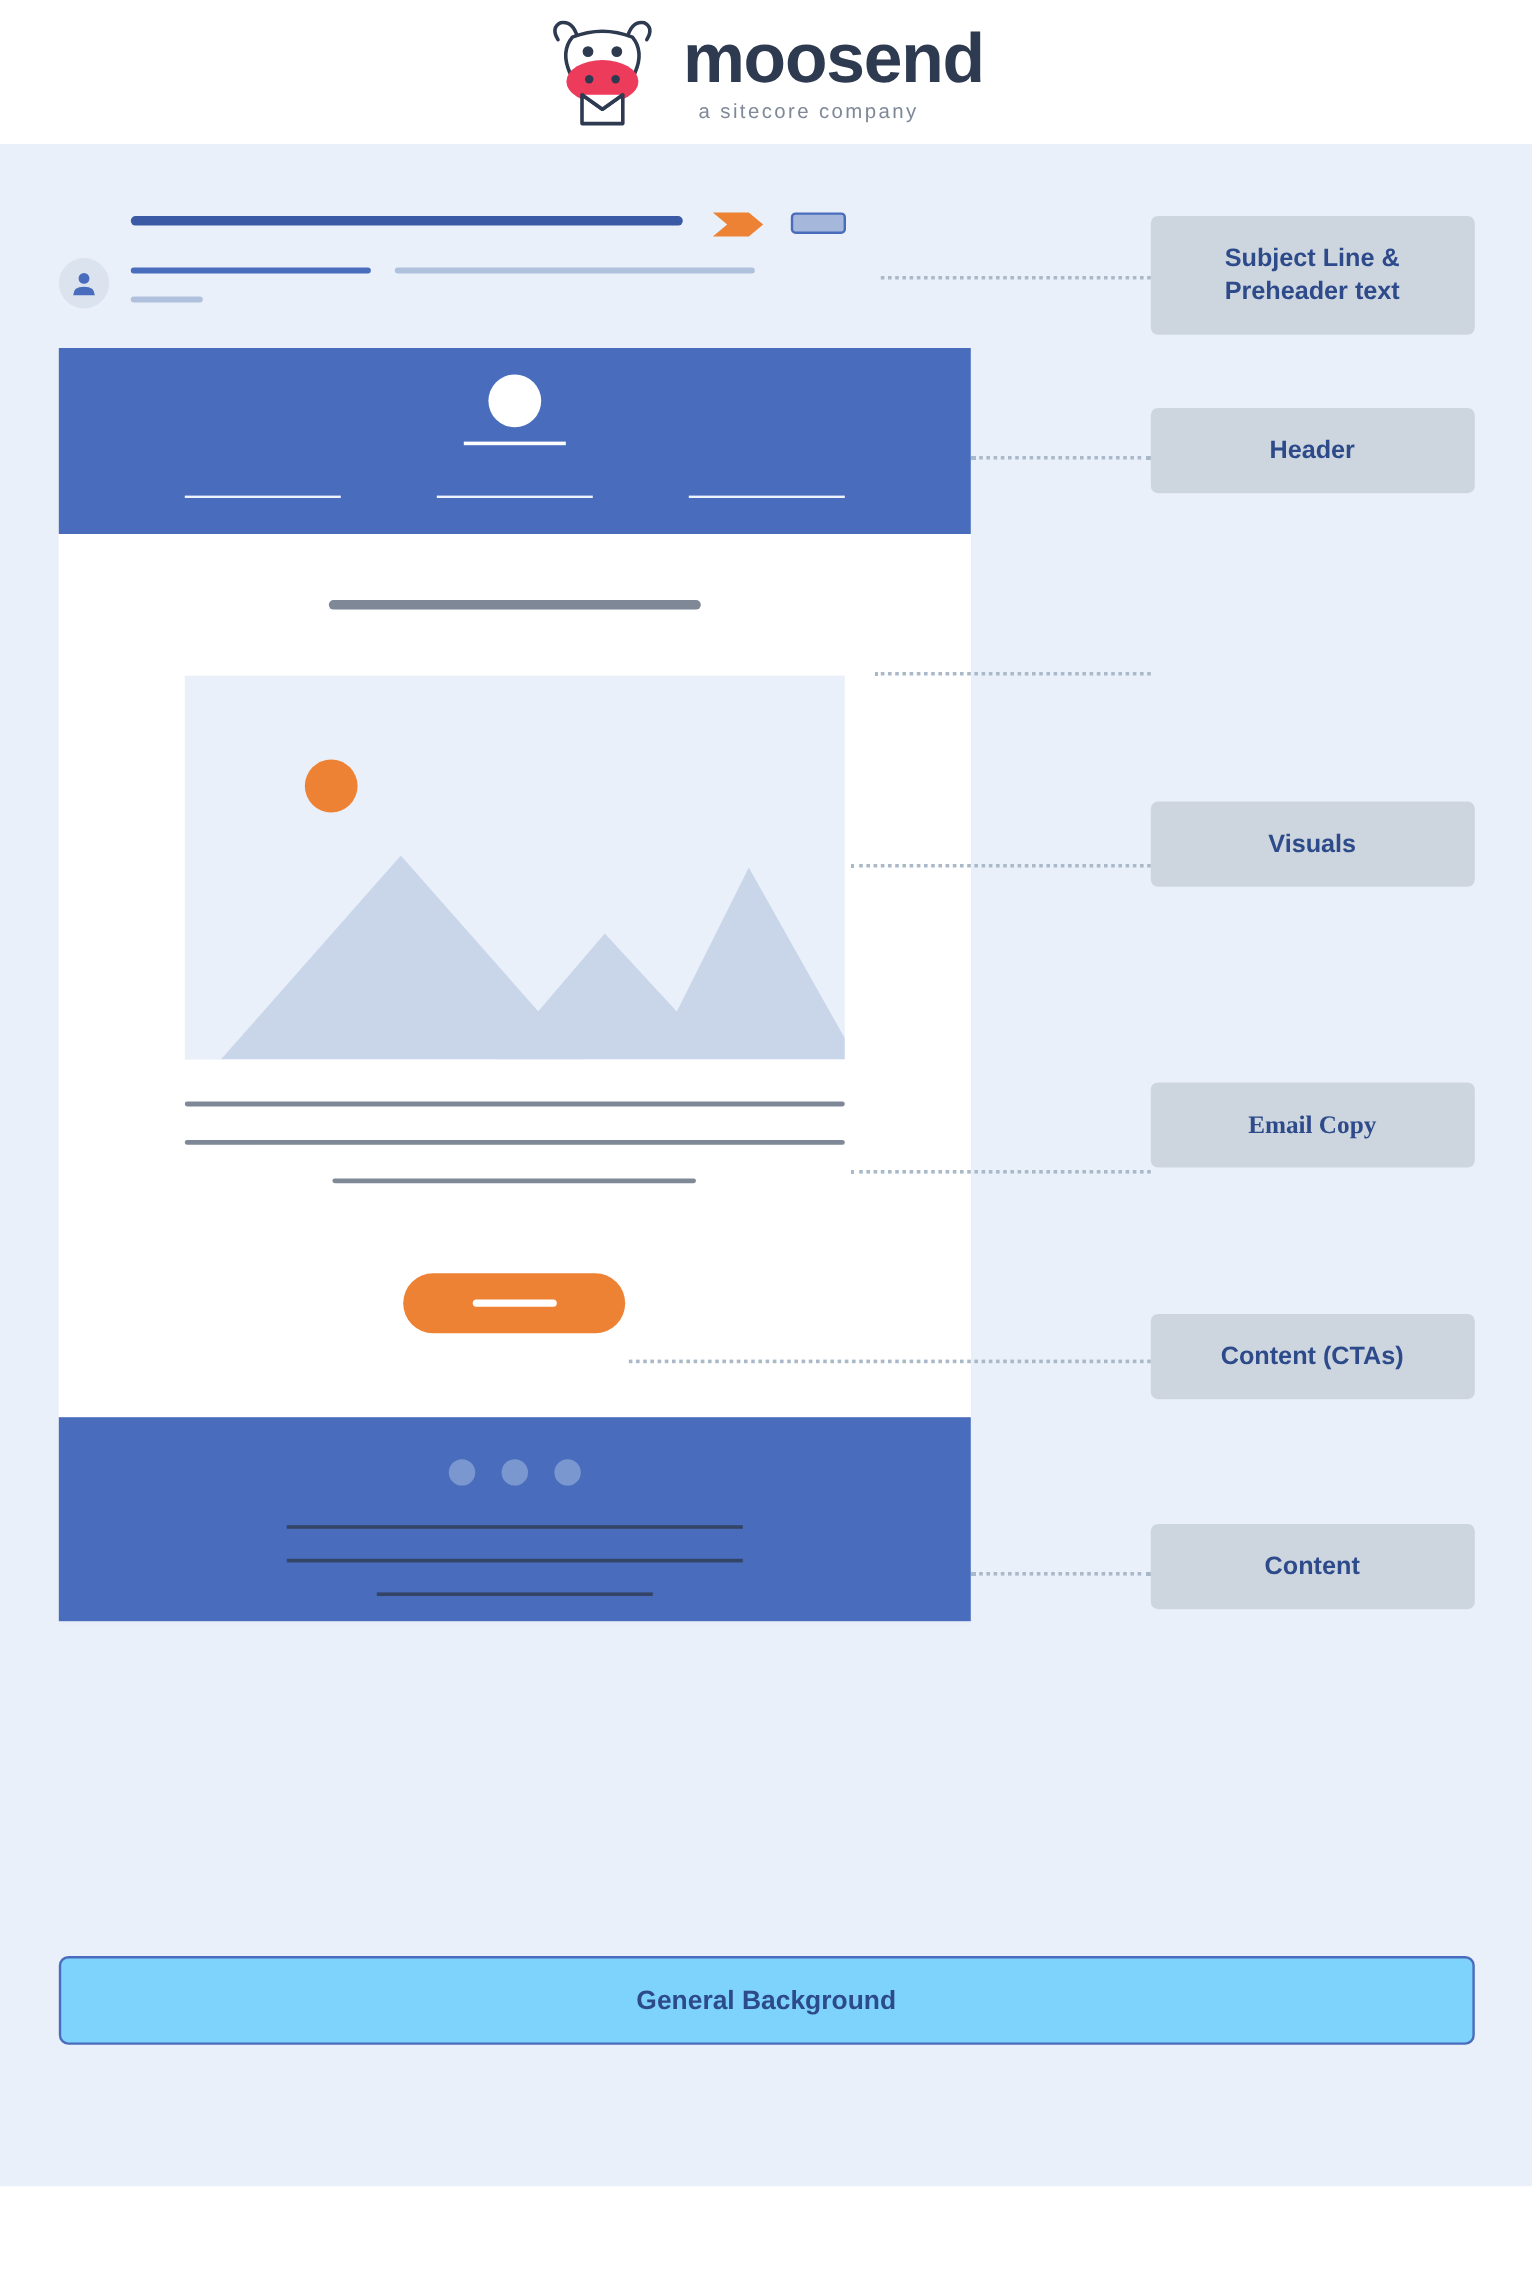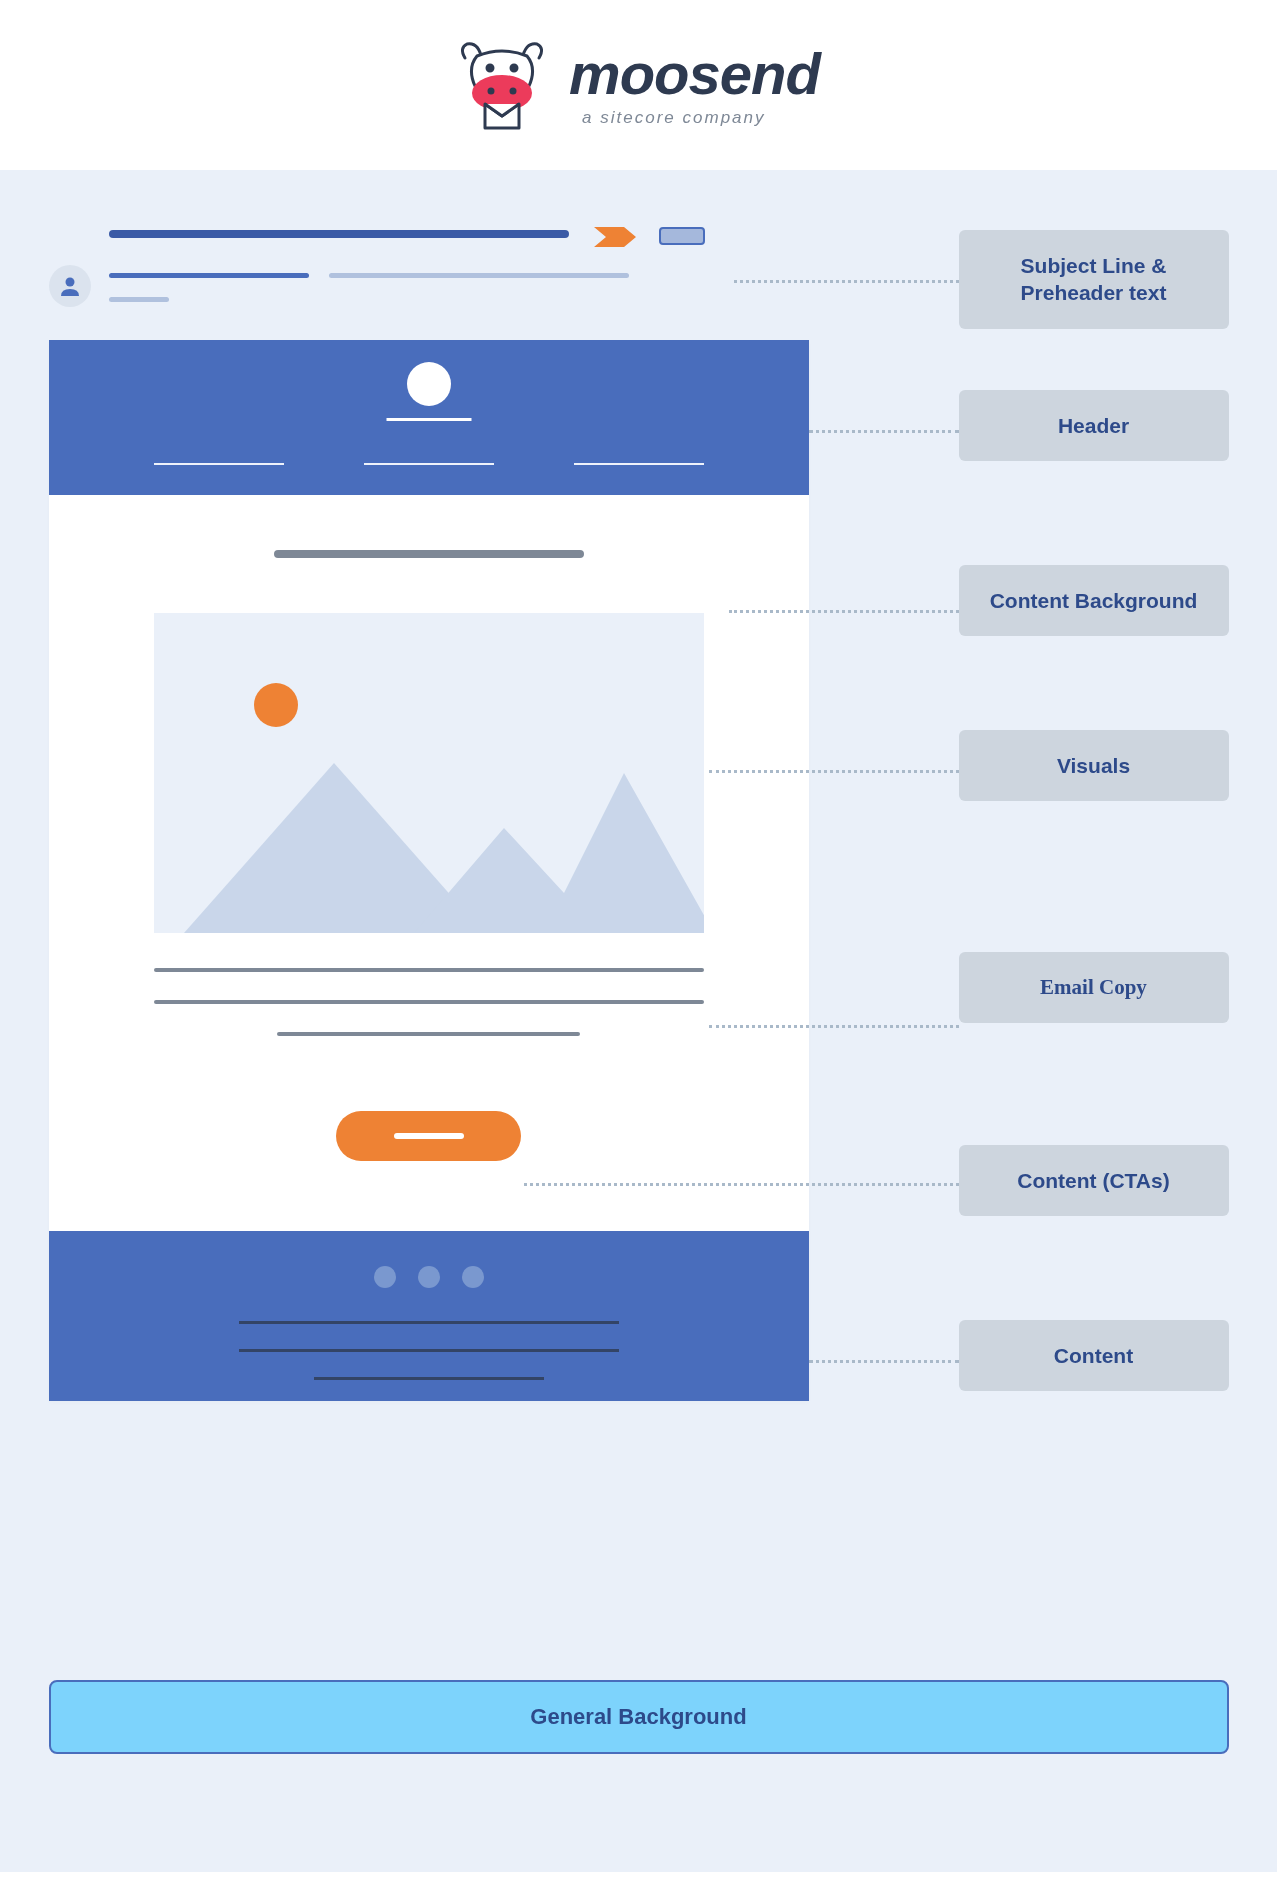--- a/index.html
+++ b/index.html
@@ -20,26 +20,25 @@
     background:#ffffff;
     font-family:"Segoe UI",Arial,Helvetica,sans-serif;
   }
   .page{
     width:1277px;
     margin:0 auto;
     background:#ffffff;
   }
   .brand-bar{
     width:100%;
-    height:170px;
+    height:120px;
     background:#ffffff;
     display:flex;
     align-items:center;
     justify-content:center;
-    font-style:italic;
   }
   .brand-wrap{
     display:flex;
     align-items:center;
     gap:22px;
   }
   .brand-text{
     display:flex;
     flex-direction:column;
     line-height:1;
@@ -432,22 +431,21 @@
       <div class="dotted" style="top:110px; left:685px; width:225px;"></div>
       <div class="dotted" style="top:260px; left:760px; width:150px;"></div>
       <div class="dotted" style="top:440px; left:680px; width:230px;"></div>
       <div class="dotted" style="top:600px; left:660px; width:250px;"></div>
       <div class="dotted" style="top:855px; left:660px; width:250px;"></div>
       <div class="dotted" style="top:1013px; left:475px; width:435px;"></div>
       <div class="dotted" style="top:1190px; left:760px; width:150px;"></div>
 
       <div class="label-box" style="top:60px;">Subject Line &amp; Preheader text</div>
       <div class="label-box" style="top:220px;">Header</div>
-      <div class="label-box" style="top:395px;">Content Background</div>
-      <div class="label-box" style="top:560px;">Visuals</div>
+      <div class="label-box" style="top:548px;">Visuals</div>
       <div class="label-box" style="top:782px;font-family:Liberation Serif, serif;">Email Copy</div>
       <div class="label-box" style="top:975px;">Content (CTAs)</div>
       <div class="label-box" style="top:1150px;">Content</div>
 
       <div class="general-box">General Background</div>
 
     </div>
   </div>
 
 </div>

